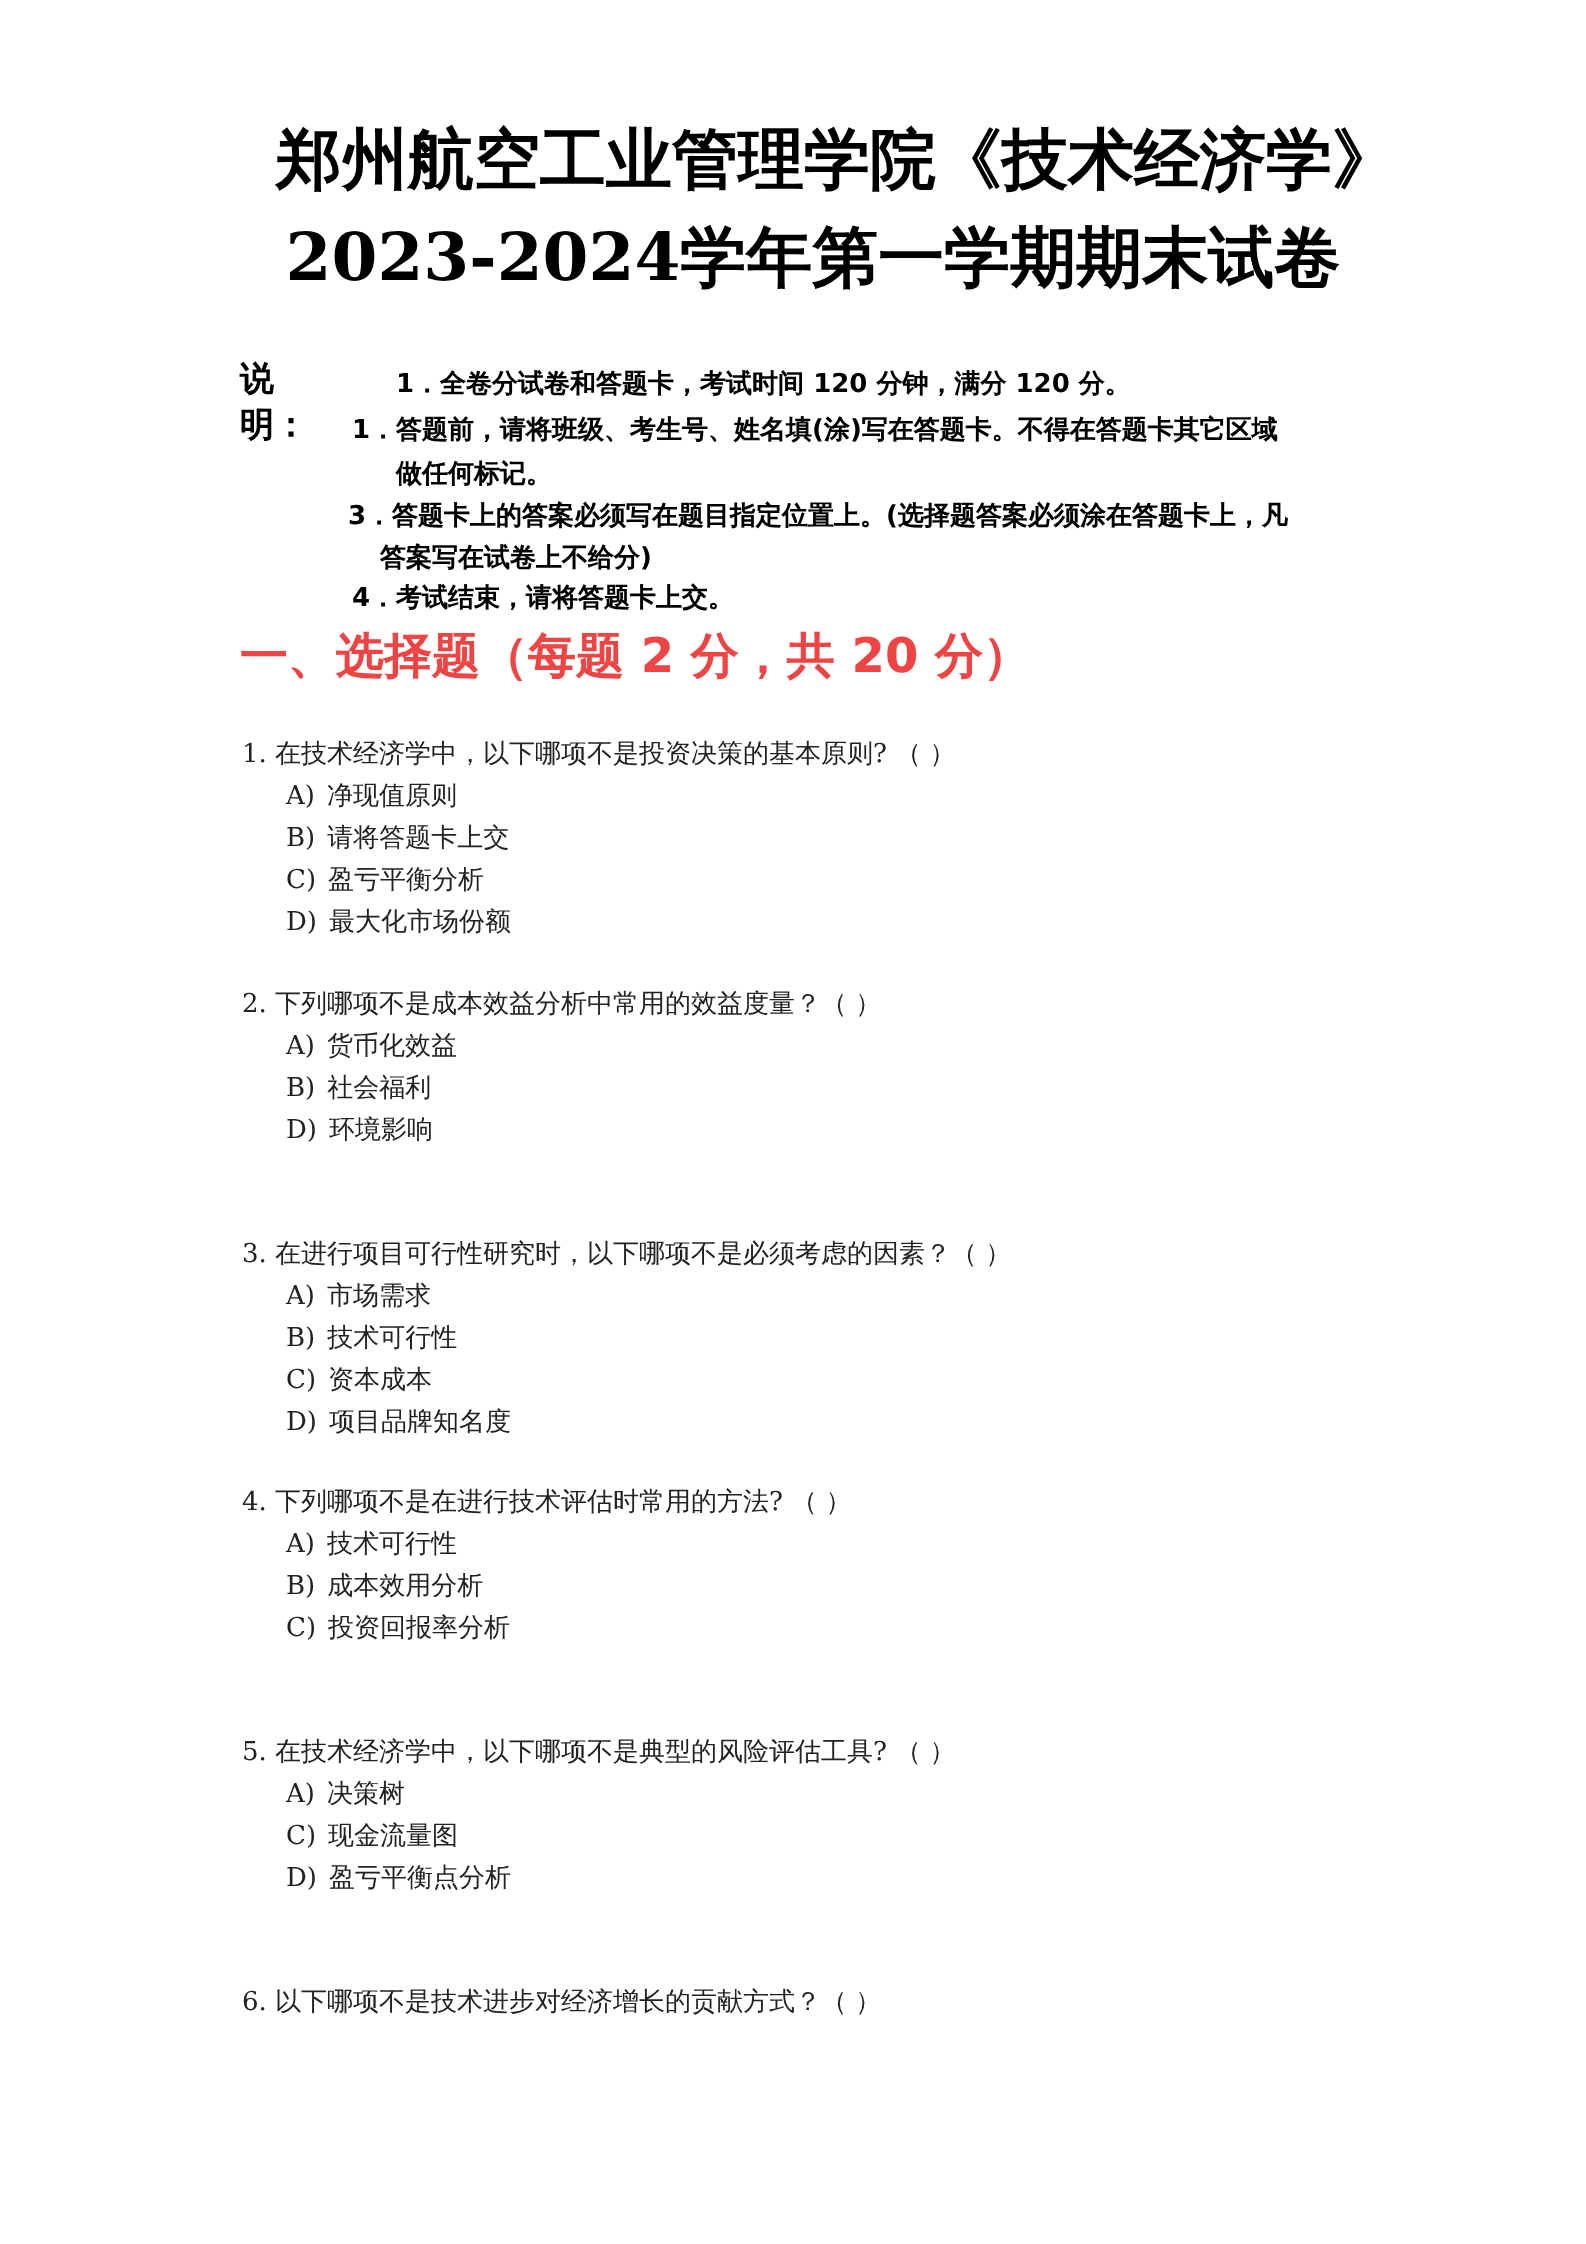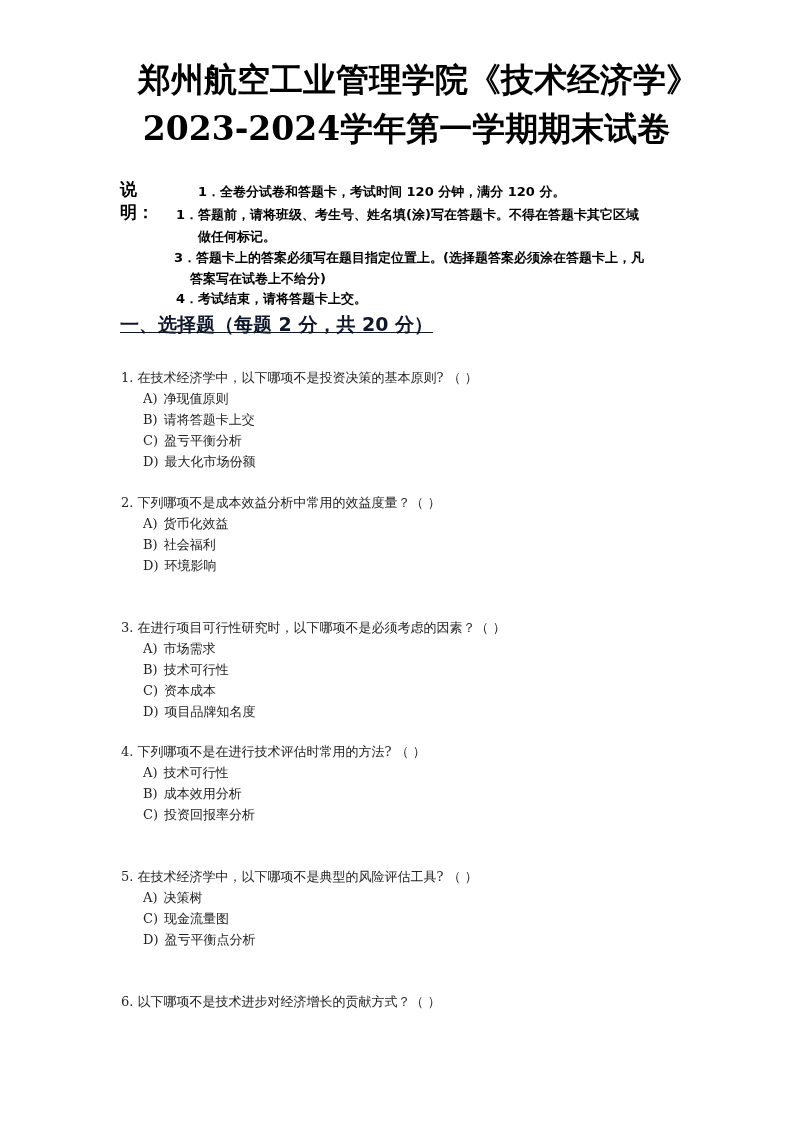--- a/index.html
+++ b/index.html
@@ -4,21 +4,21 @@
 <style>
   html, body { margin:0; padding:0; background:#ffffff; }
   body { width:793px; height:1122px; position:relative; overflow:hidden; color:#111; }
   .title { position:absolute; left:0; width:793px; text-align:center;
            font-family:"DejaVu Serif", serif; font-weight:bold; font-size:33px; color:#000; letter-spacing:0px; }
   .t1 { top:58px; left:22px; }
   .t2 { top:107px; left:10px; }
   .notes { position:absolute; left:120px; top:178px; font-family:"DejaVu Sans", sans-serif; font-weight:bold; font-size:13px; color:#000; }
   .notes-label { position:absolute; left:0; top:0; font-size:17px; font-weight:bold; }
   .note { position:absolute; white-space:nowrap; }
-  .section { position:absolute; left:120px; top:312px; font-family:"DejaVu Sans", sans-serif; font-weight:bold; font-size:19px; color:#0f172a;text-decoration:underline; }
+  .section { position:absolute; left:120px; top:312px; font-family:"DejaVu Sans", sans-serif; font-weight:bold; font-size:24px; color:#ef4444; }
   .q { position:absolute; left:121px; font-family:"DejaVu Serif", serif; font-size:13px; color:#222; }
   .q .stem { white-space:nowrap; height:21px; line-height:21px; }
   .q .opt { padding-left:22px; height:21px; line-height:21px; white-space:nowrap; }
   .opt-letter { margin-right:6px; }
 </style>
 </head>
 <body>
 
 <div class="title t1">郑州航空工业管理学院《技术经济学》</div>
 <div class="title t2">2023-2024学年第一学期期末试卷</div>

